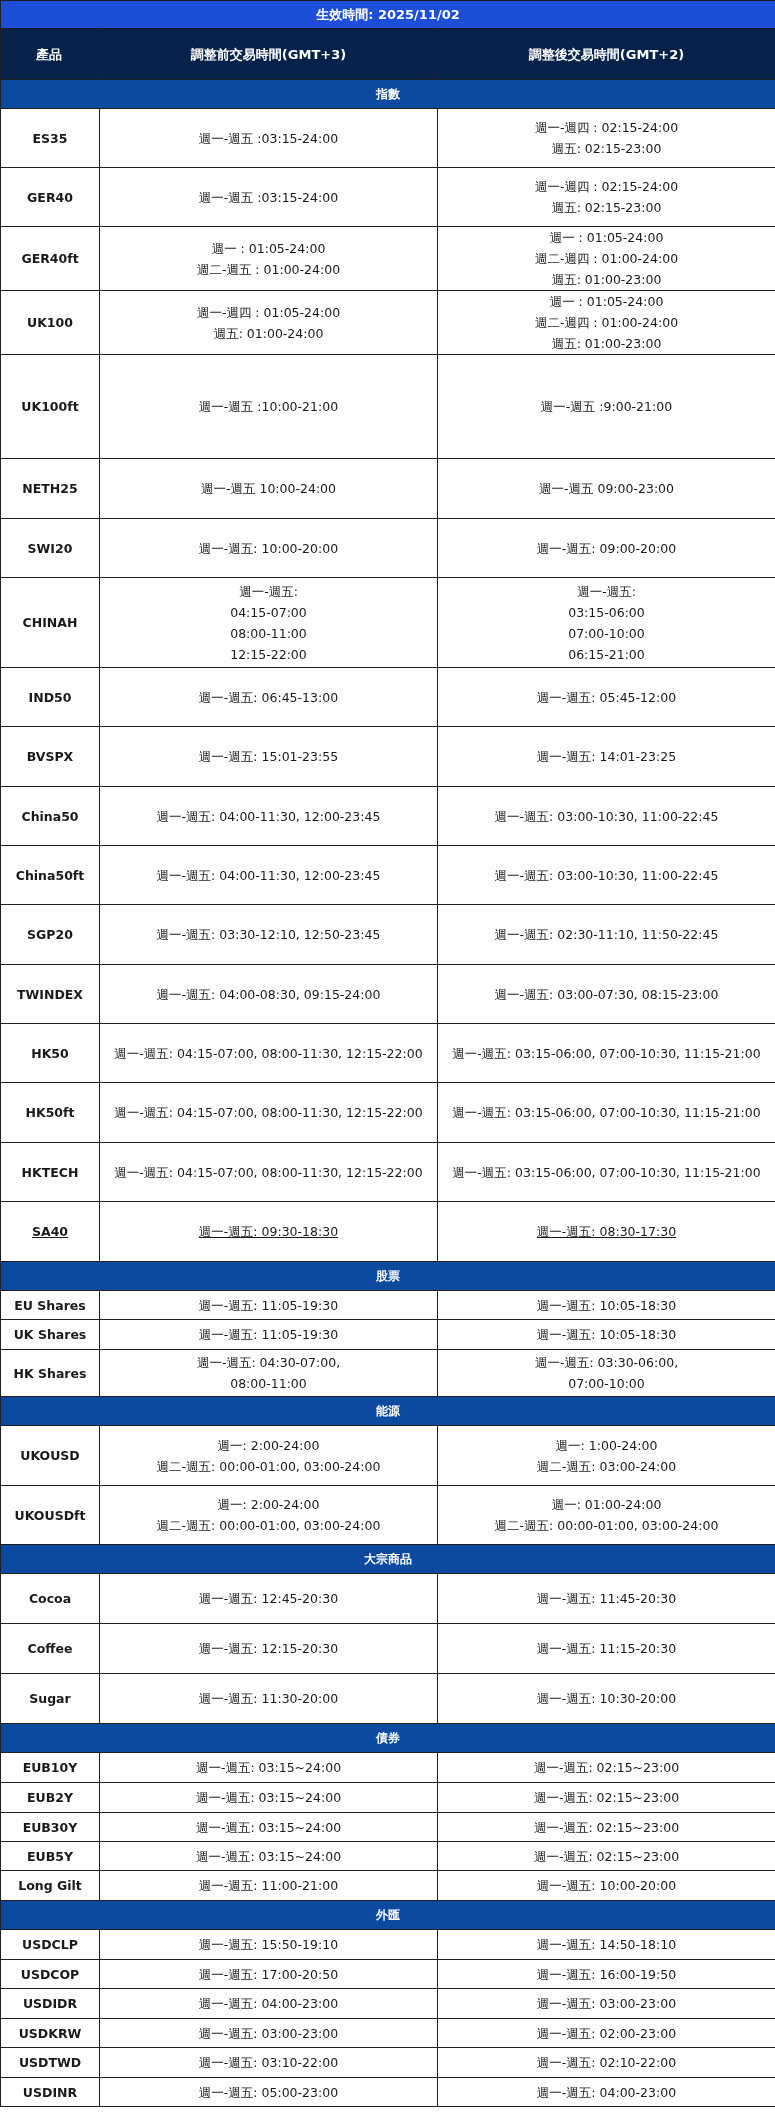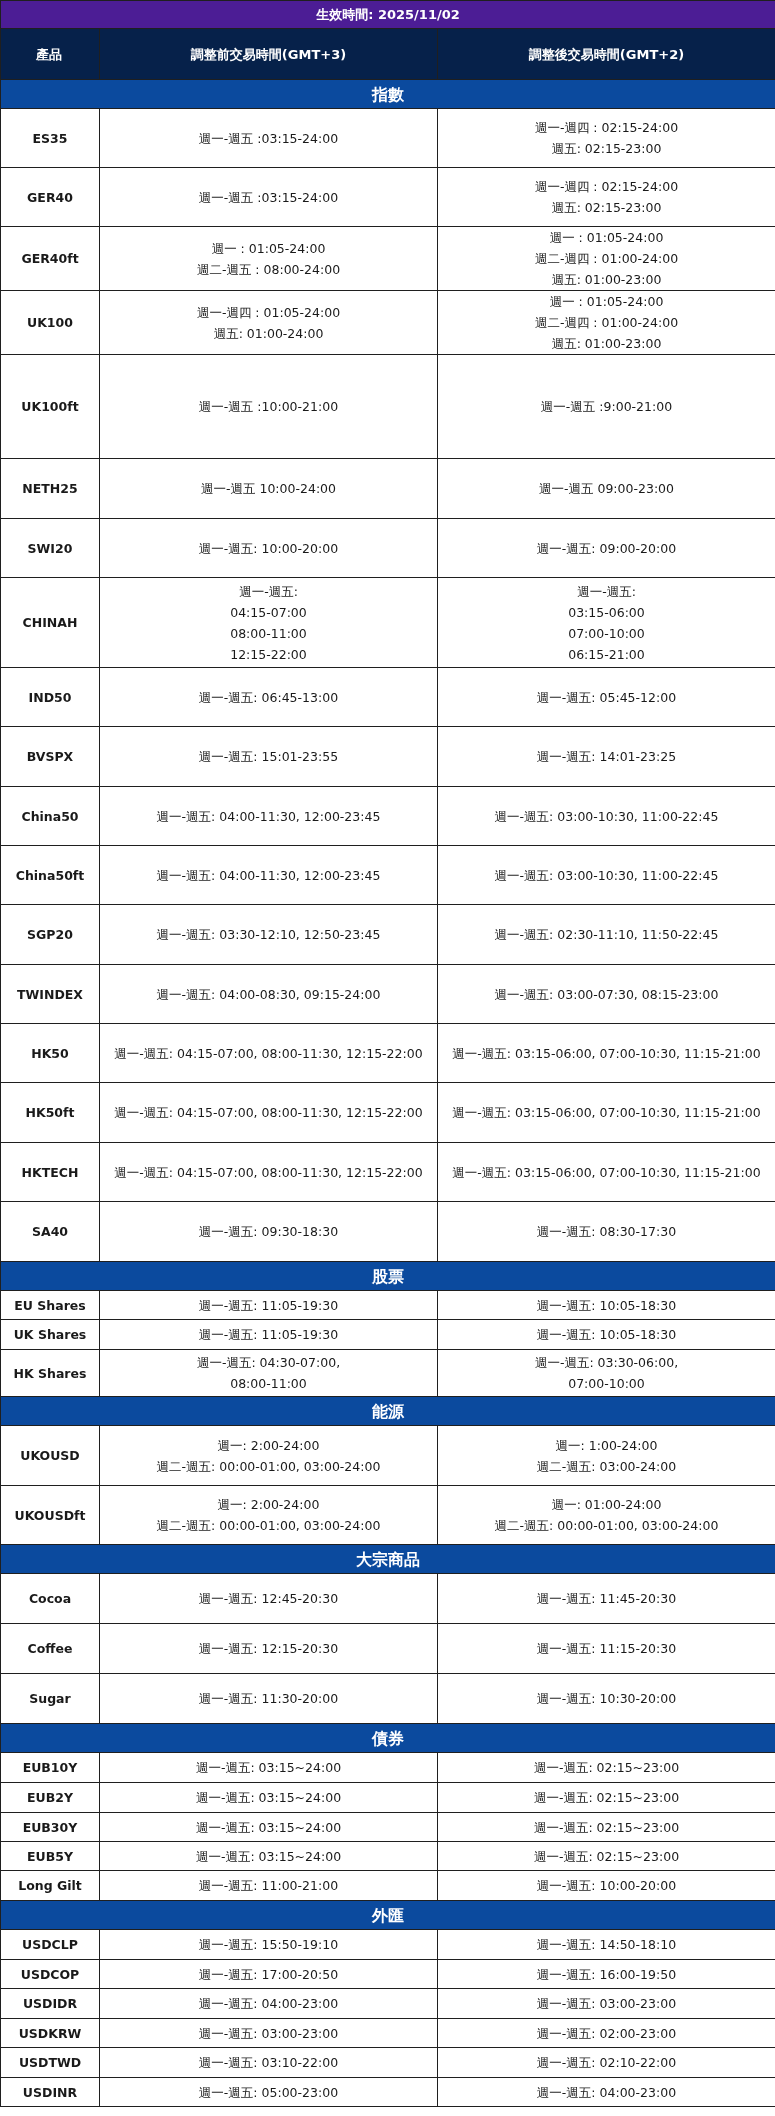--- a/index.html
+++ b/index.html
@@ -12,41 +12,41 @@
     font-size: 12.5px;
   }
   table.sched td, table.sched th {
     border: 1px solid #1f1f1f;
     text-align: center;
     vertical-align: middle;
     line-height: 21px;
     padding: 0 2px;
   }
   .banner td {
-    background: #4c1d95;
+    background: #1d4ed8;
     color: #ffffff;
     font-weight: bold;
     height: 28px;
     font-size: 13px;
     border-color: #0b2d60;
   }
   .colhead th {
     background: #06214a;
     color: #ffffff;
     font-weight: bold;
     height: 51px;
     font-size: 13px;
     border-color: #0a1a33;
   }
   .colhead th.first { text-align: left; padding-left: 35px; }
   .section td {
     background: #0b4a9e;
     color: #ffffff;
     font-weight: bold;
-    font-size: 16px;
+    font-size: 12px;
     height: 29px;
     border-color: #0b2d60;
   }
   td.prod { font-weight: bold; }
   td.val { font-weight: normal; }
   .val .line { display: block; }
 </style>
 </head>
 <body>
 
@@ -87,21 +87,21 @@
         </td>
         <td class="val">
           <span class="line">週一-週四 : 02:15-24:00</span>
           <span class="line">週五: 02:15-23:00</span>
         </td>
       </tr>
       <tr style="height: 59px;">
         <td class="prod">GER40ft</td>
         <td class="val">
           <span class="line">週一 : 01:05-24:00</span>
-          <span class="line">週二-週五 : 08:00-24:00</span>
+          <span class="line">週二-週五 : 01:00-24:00</span>
         </td>
         <td class="val">
           <span class="line">週一 : 01:05-24:00</span>
           <span class="line">週二-週四 : 01:00-24:00</span>
           <span class="line">週五: 01:00-23:00</span>
         </td>
       </tr>
       <tr style="height: 59px;">
         <td class="prod">UK100</td>
         <td class="val">
@@ -230,21 +230,21 @@
       </tr>
       <tr style="height: 59px;">
         <td class="prod">HKTECH</td>
         <td class="val">
           <span class="line">週一-週五: 04:15-07:00, 08:00-11:30, 12:15-22:00</span>
         </td>
         <td class="val">
           <span class="line">週一-週五: 03:15-06:00, 07:00-10:30, 11:15-21:00</span>
         </td>
       </tr>
-      <tr style="height: 60px;">
+      <tr style="height: 60px; text-decoration: underline;">
         <td class="prod">SA40</td>
         <td class="val">
           <span class="line">週一-週五: 09:30-18:30</span>
         </td>
         <td class="val">
           <span class="line">週一-週五: 08:30-17:30</span>
         </td>
       </tr>
       <tr class="section">
         <td colspan="3">股票</td>

